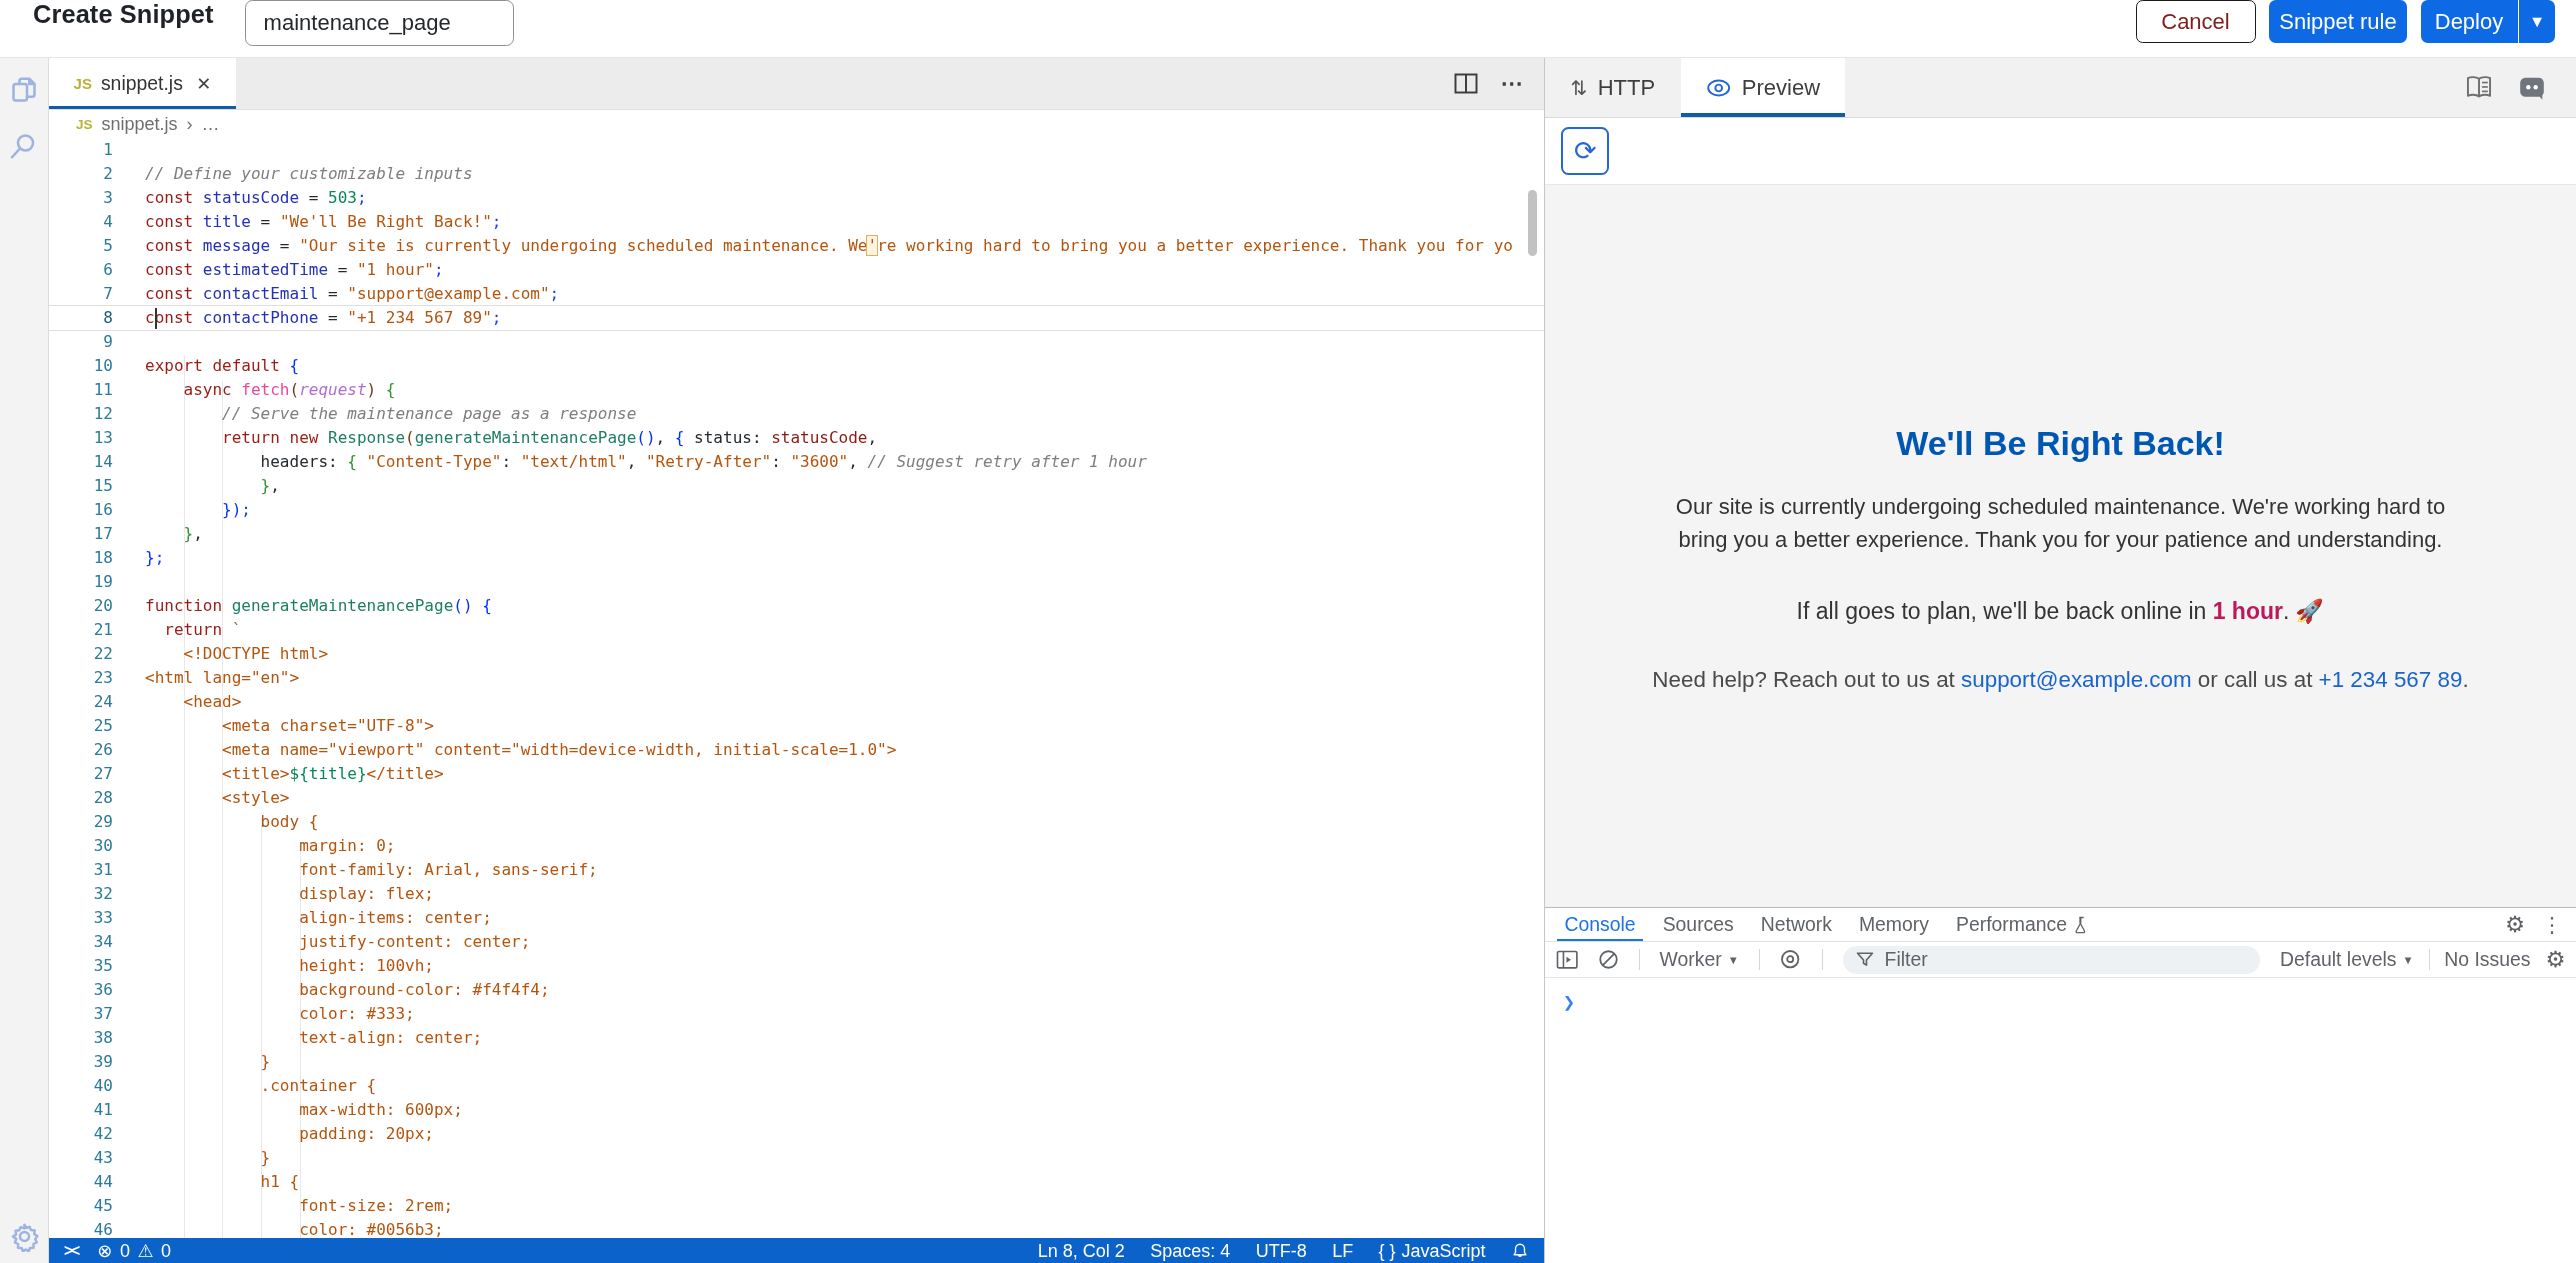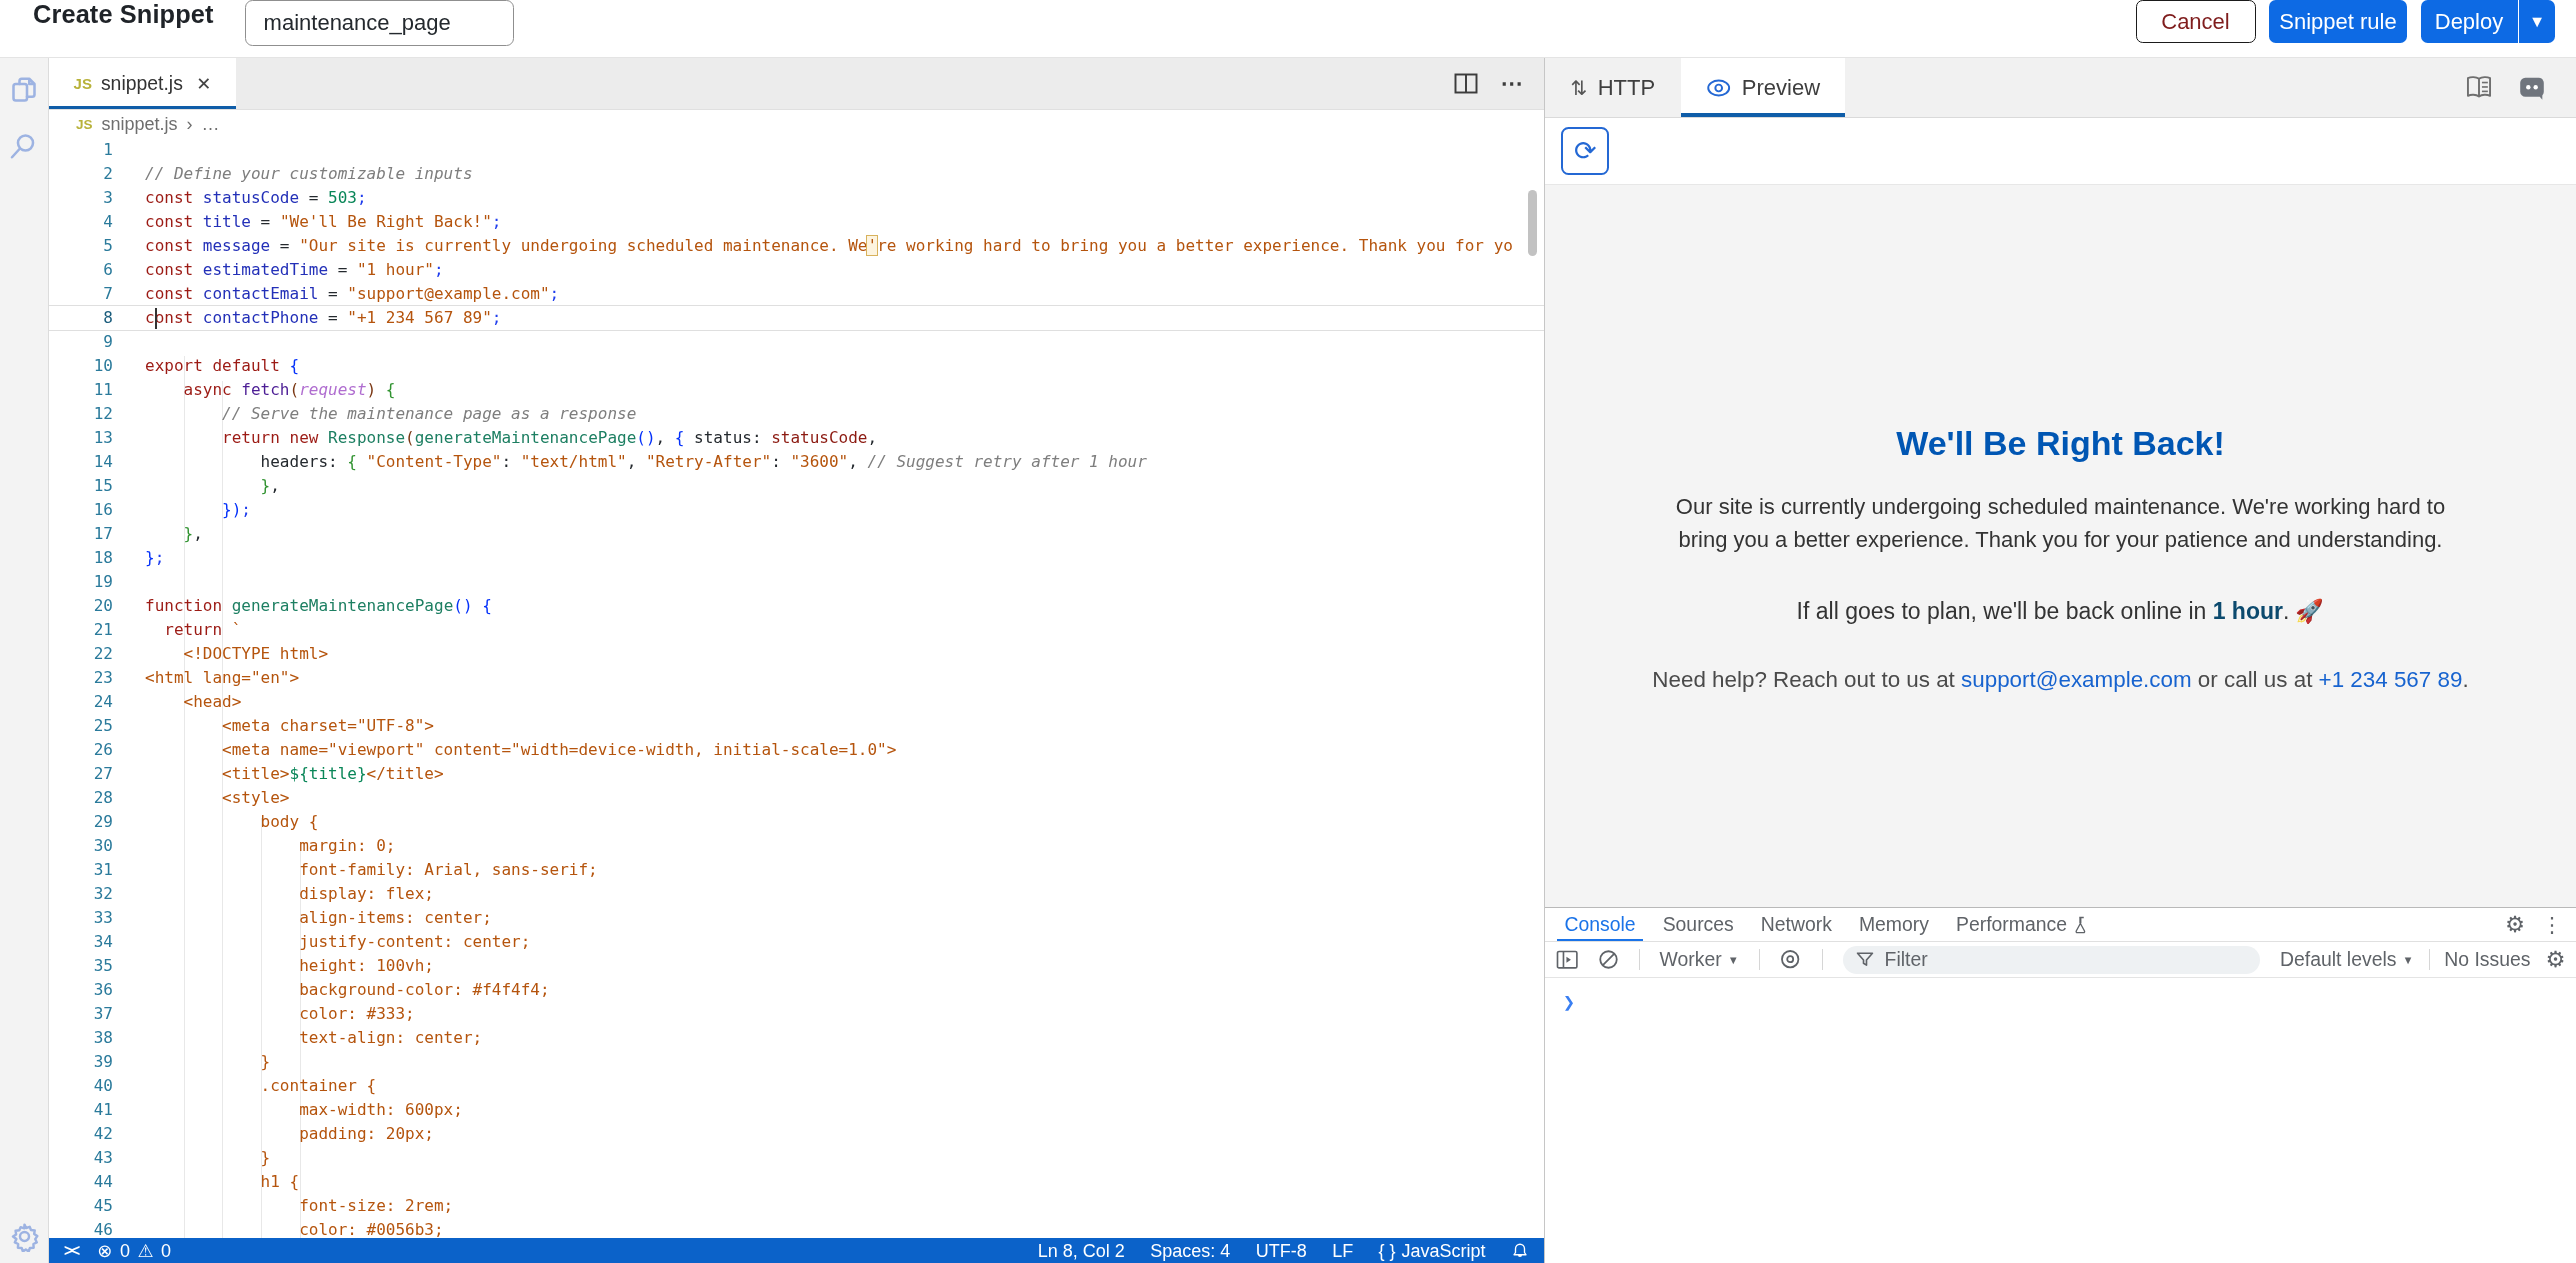--- a/index.html
+++ b/index.html
@@ -44,21 +44,21 @@
   
   .code-wrap { flex:1; position:relative; overflow:hidden; background:#fff; font-family:"DejaVu Sans Mono", monospace; font-size:16px; line-height:24px; }
   .code-row { display:flex; height:24px; white-space:pre; }
   .code-row.current { outline:1.1px solid #dfdfdf; outline-offset:-0.7px; }
   .ln { width:64px; flex:none; text-align:right; color:#2a7a9b; }
   .code-row.current .ln { color:#1b5d7d; }
   .lc { padding-left:32px; white-space:pre; position:relative; }
   .caret { position:absolute; top:1.5px; height:21px; width:1.9px; background:#333; left:42px; }
   .tk-k { color:#9c1b15; } .tk-v { color:#2330b8; } .tk-v2 { color:#8c1a11; }
   .tk-s { color:#b5540d; } .tk-n { color:#098658; } .tk-c { color:#7e7e7e; font-style:italic; }
-  .tk-o { color:#24292e; } .tk-p { color:#1e3ced; } .tk-f { color:#4c1d95; }
+  .tk-o { color:#24292e; } .tk-p { color:#1e3ced; } .tk-f { color:#ec4899; }
   .tk-prm { color:#b06ed0; font-style:italic; } .tk-cls { color:#1d7f62; }
   .tk-pb { color:#0431fa; } .tk-pg { color:#319331; } .tk-pp { color:#7b3814; }
   .tk-ti { color:#098658; }
   .tk-sb { color:#b5540d; outline:1.5px solid #d8b25c; outline-offset:-0.7px; background:#fdf4df; }
   .guide { position:absolute; width:0.7px; background:#e8e8e8; }
   .scroll-thumb { position:absolute; right:7.5px; width:9px; border-radius:4.5px; background:#8f8f8f; opacity:.55; }
 
   
   .statusbar { height:26px; background:#0b62c9; color:#fff; display:flex; align-items:center; font-size:18px; padding:0 15px; gap:22.4px; }
   .sb-left { display:flex; align-items:center; gap:19.4px; }
@@ -77,21 +77,21 @@
   .rp-head-icons { margin-left:auto; display:flex; align-items:center; gap:25.4px; padding-right:30px; }
   .url-row { height:66px; background:#fff; display:flex; align-items:center; gap:13.5px; padding:0 16.4px; }
   .url-input { flex:1; height:48px; border:1.5px solid #9a9a9a; border-radius:7.5px; font-size:21px; color:#2d2d2d; padding:0 19.4px; font-family:"Liberation Sans",sans-serif; }
   .refresh-btn { width:48px; height:48px; border:2.2px solid #2468d4; border-radius:7.5px; background:#fff; color:#2468d4; font-size:27px; display:flex; align-items:center; justify-content:center; }
 
   
   .preview { flex:1; background:#f4f4f4; text-align:center; overflow:hidden; border-top:0.7px solid #e7e7e7; }
   .pv-title { margin-top:239px; font-size:34px; font-weight:bold; color:#0056b3; }
   .pv-message { margin:27px auto 0; max-width:770px; font-size:22px; line-height:33px; color:#333; }
   .pv-eta { margin-top:42px; font-size:23px; color:#333; }
-  .pv-eta b { color:#0c4a6e; }
+  .pv-eta b { color:#be185d; }
   .pv-contact { margin-top:42px; font-size:22.4px; color:#4a4a4a; }
   .pv-link { color:#1763cf; cursor:pointer; }
 
   
   .devtools { height:357px; border-top:1.1px solid #b9b9b9; display:flex; flex-direction:column; background:#fff; }
   .dt-tabs { height:34px; display:flex; align-items:stretch; border-bottom:0.7px solid #e0e0e0; padding-left:6px; }
   .dt-tab { display:flex; align-items:center; padding:0 13.5px; font-size:19.4px; color:#5f6368; gap:7.5px; position:relative; }
   .dt-tab.active { color:#1a73e8; }
   .dt-tab.active::after { content:""; position:absolute; left:6px; right:6px; bottom:0; height:2.2px; background:#1a73e8; }
   .dt-tabs-right { margin-left:auto; display:flex; align-items:center; gap:16.4px; padding-right:13.5px; color:#5f6368; }

